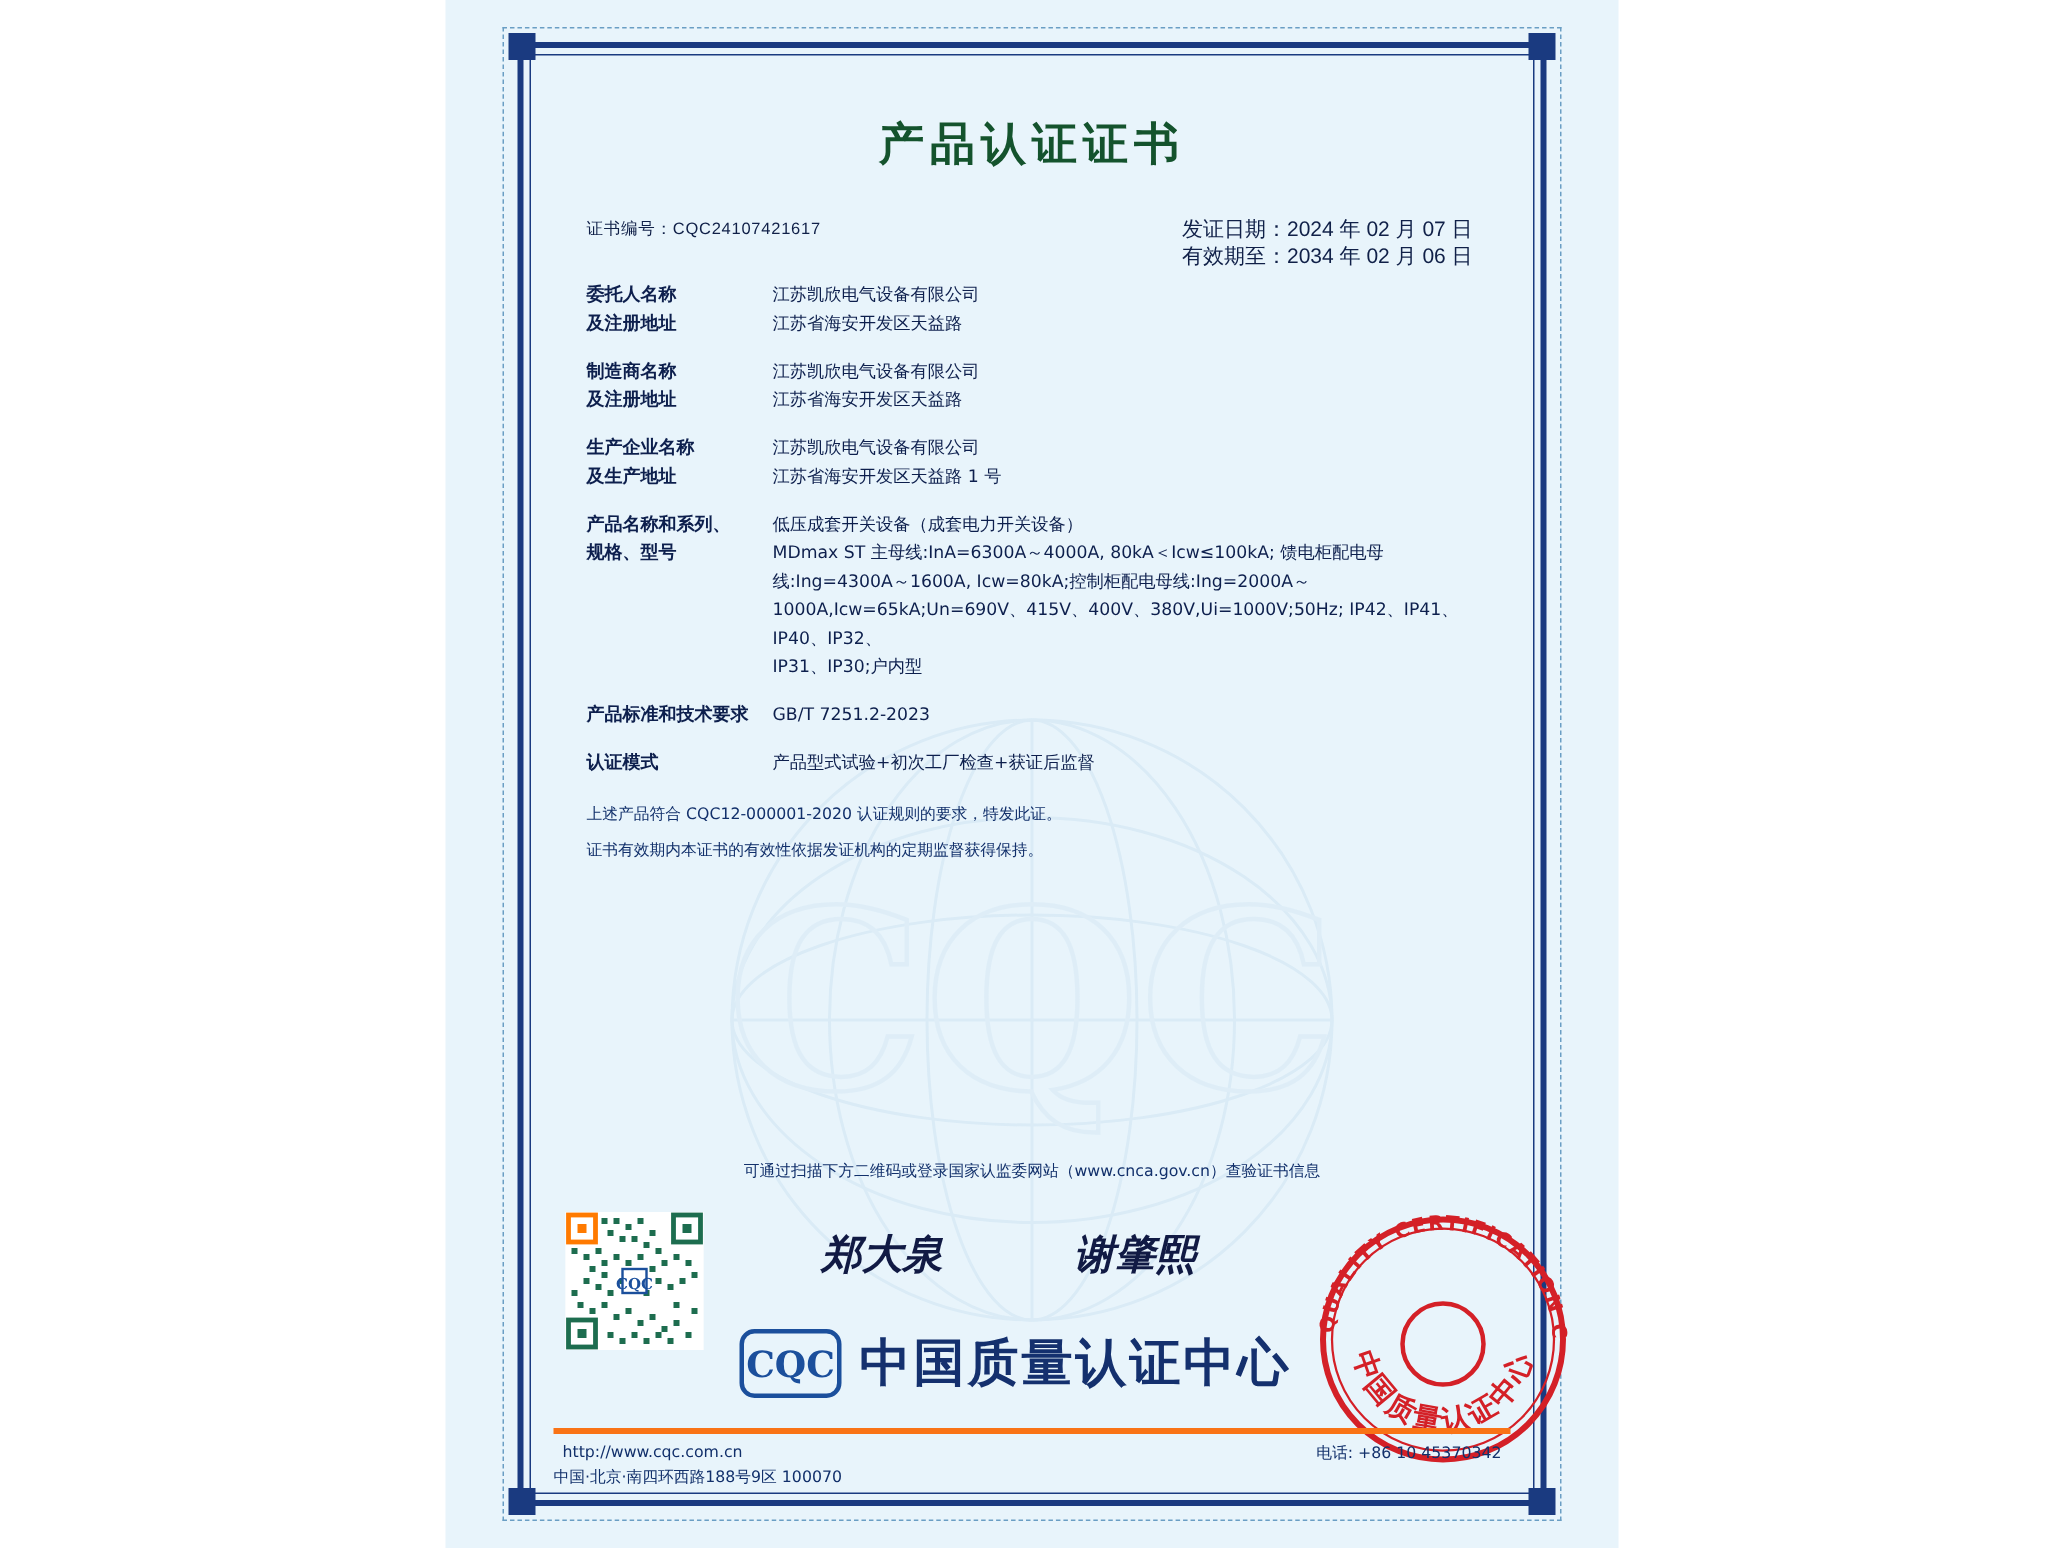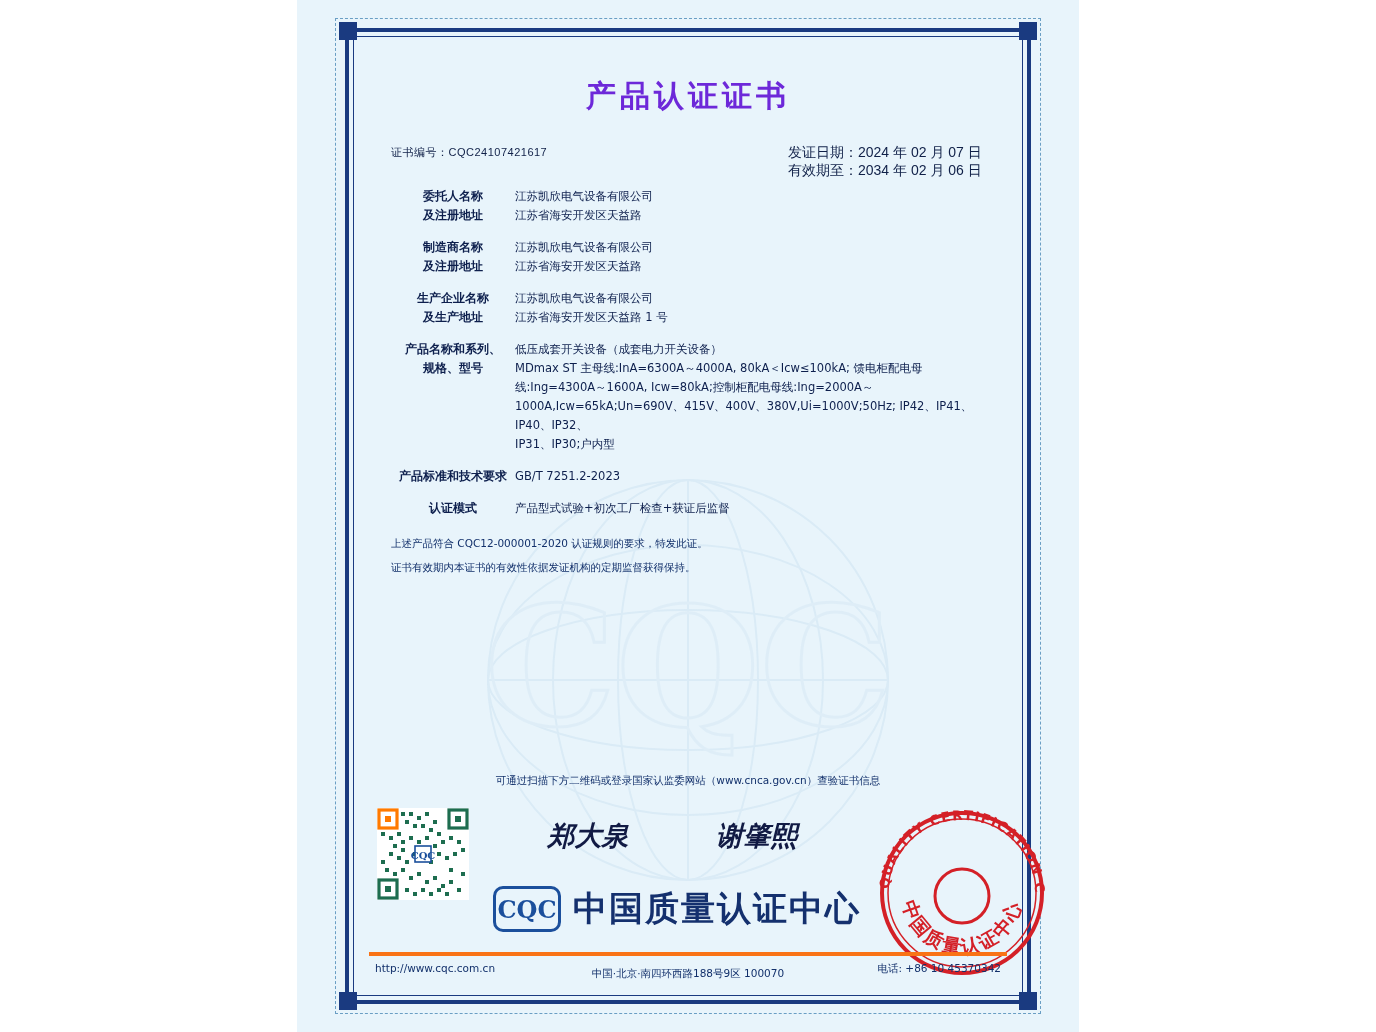--- a/index.html
+++ b/index.html
@@ -83,21 +83,21 @@
     top: 48px;
     right: 72px;
     bottom: 48px;
   }
 
   .title-main {
     text-align: center;
     font-size: 30px;
     font-weight: bold;
     letter-spacing: 4px;
-    color: #6d28d9;
+    color: #14532d;
     margin-top: 28px;
     font-family: "DejaVu Sans", sans-serif;
   }
   .title-sub {
     text-align: center;
     font-size: 19px;
     font-weight: bold;
     letter-spacing: 2px;
     color: #13255e;
     margin-top: 12px;
@@ -142,21 +142,21 @@
   }
   .field-label {
     width: 124px;
     flex: 0 0 124px;
     font-size: 12px;
     font-weight: bold;
     color: #0d1f4d;
     line-height: 19px;
     font-family: "DejaVu Sans", sans-serif;
   }
-  .field-label div { white-space: nowrap; text-align: center; }
+  .field-label div { white-space: nowrap; }
   .field-value {
     flex: 1;
     font-size: 11.5px;
     color: #0d1f4d;
     line-height: 19px;
     font-family: "DejaVu Sans", sans-serif;
   }
   .field-value div { white-space: normal; }
   .spec-line { line-height: 19px; }
 
@@ -270,21 +270,21 @@
     padding-top: 6px;
   }
   .footer-inner {
     position: relative;
     height: 16px;
     font-size: 10.5px;
     color: #12306b;
     font-family: "DejaVu Sans", sans-serif;
   }
   .footer-left { position: absolute; left: 6px; top: 0; }
-  .footer-center { position: absolute; left: 0; right: 0; text-align: center; top: 5px; }
+  .footer-center { position: absolute; left: 0; right: 0; text-align: left; top: 16px; }
   .footer-right { position: absolute; right: 6px; top: 0; }
 </style>
 </head>
 <body>
 
 <div id="cert-page">
 
   <div class="watermark">
     <svg viewBox="0 0 480 440" xmlns="http://www.w3.org/2000/svg">
       <g fill="none" stroke="#cfe4f2" stroke-width="2">

